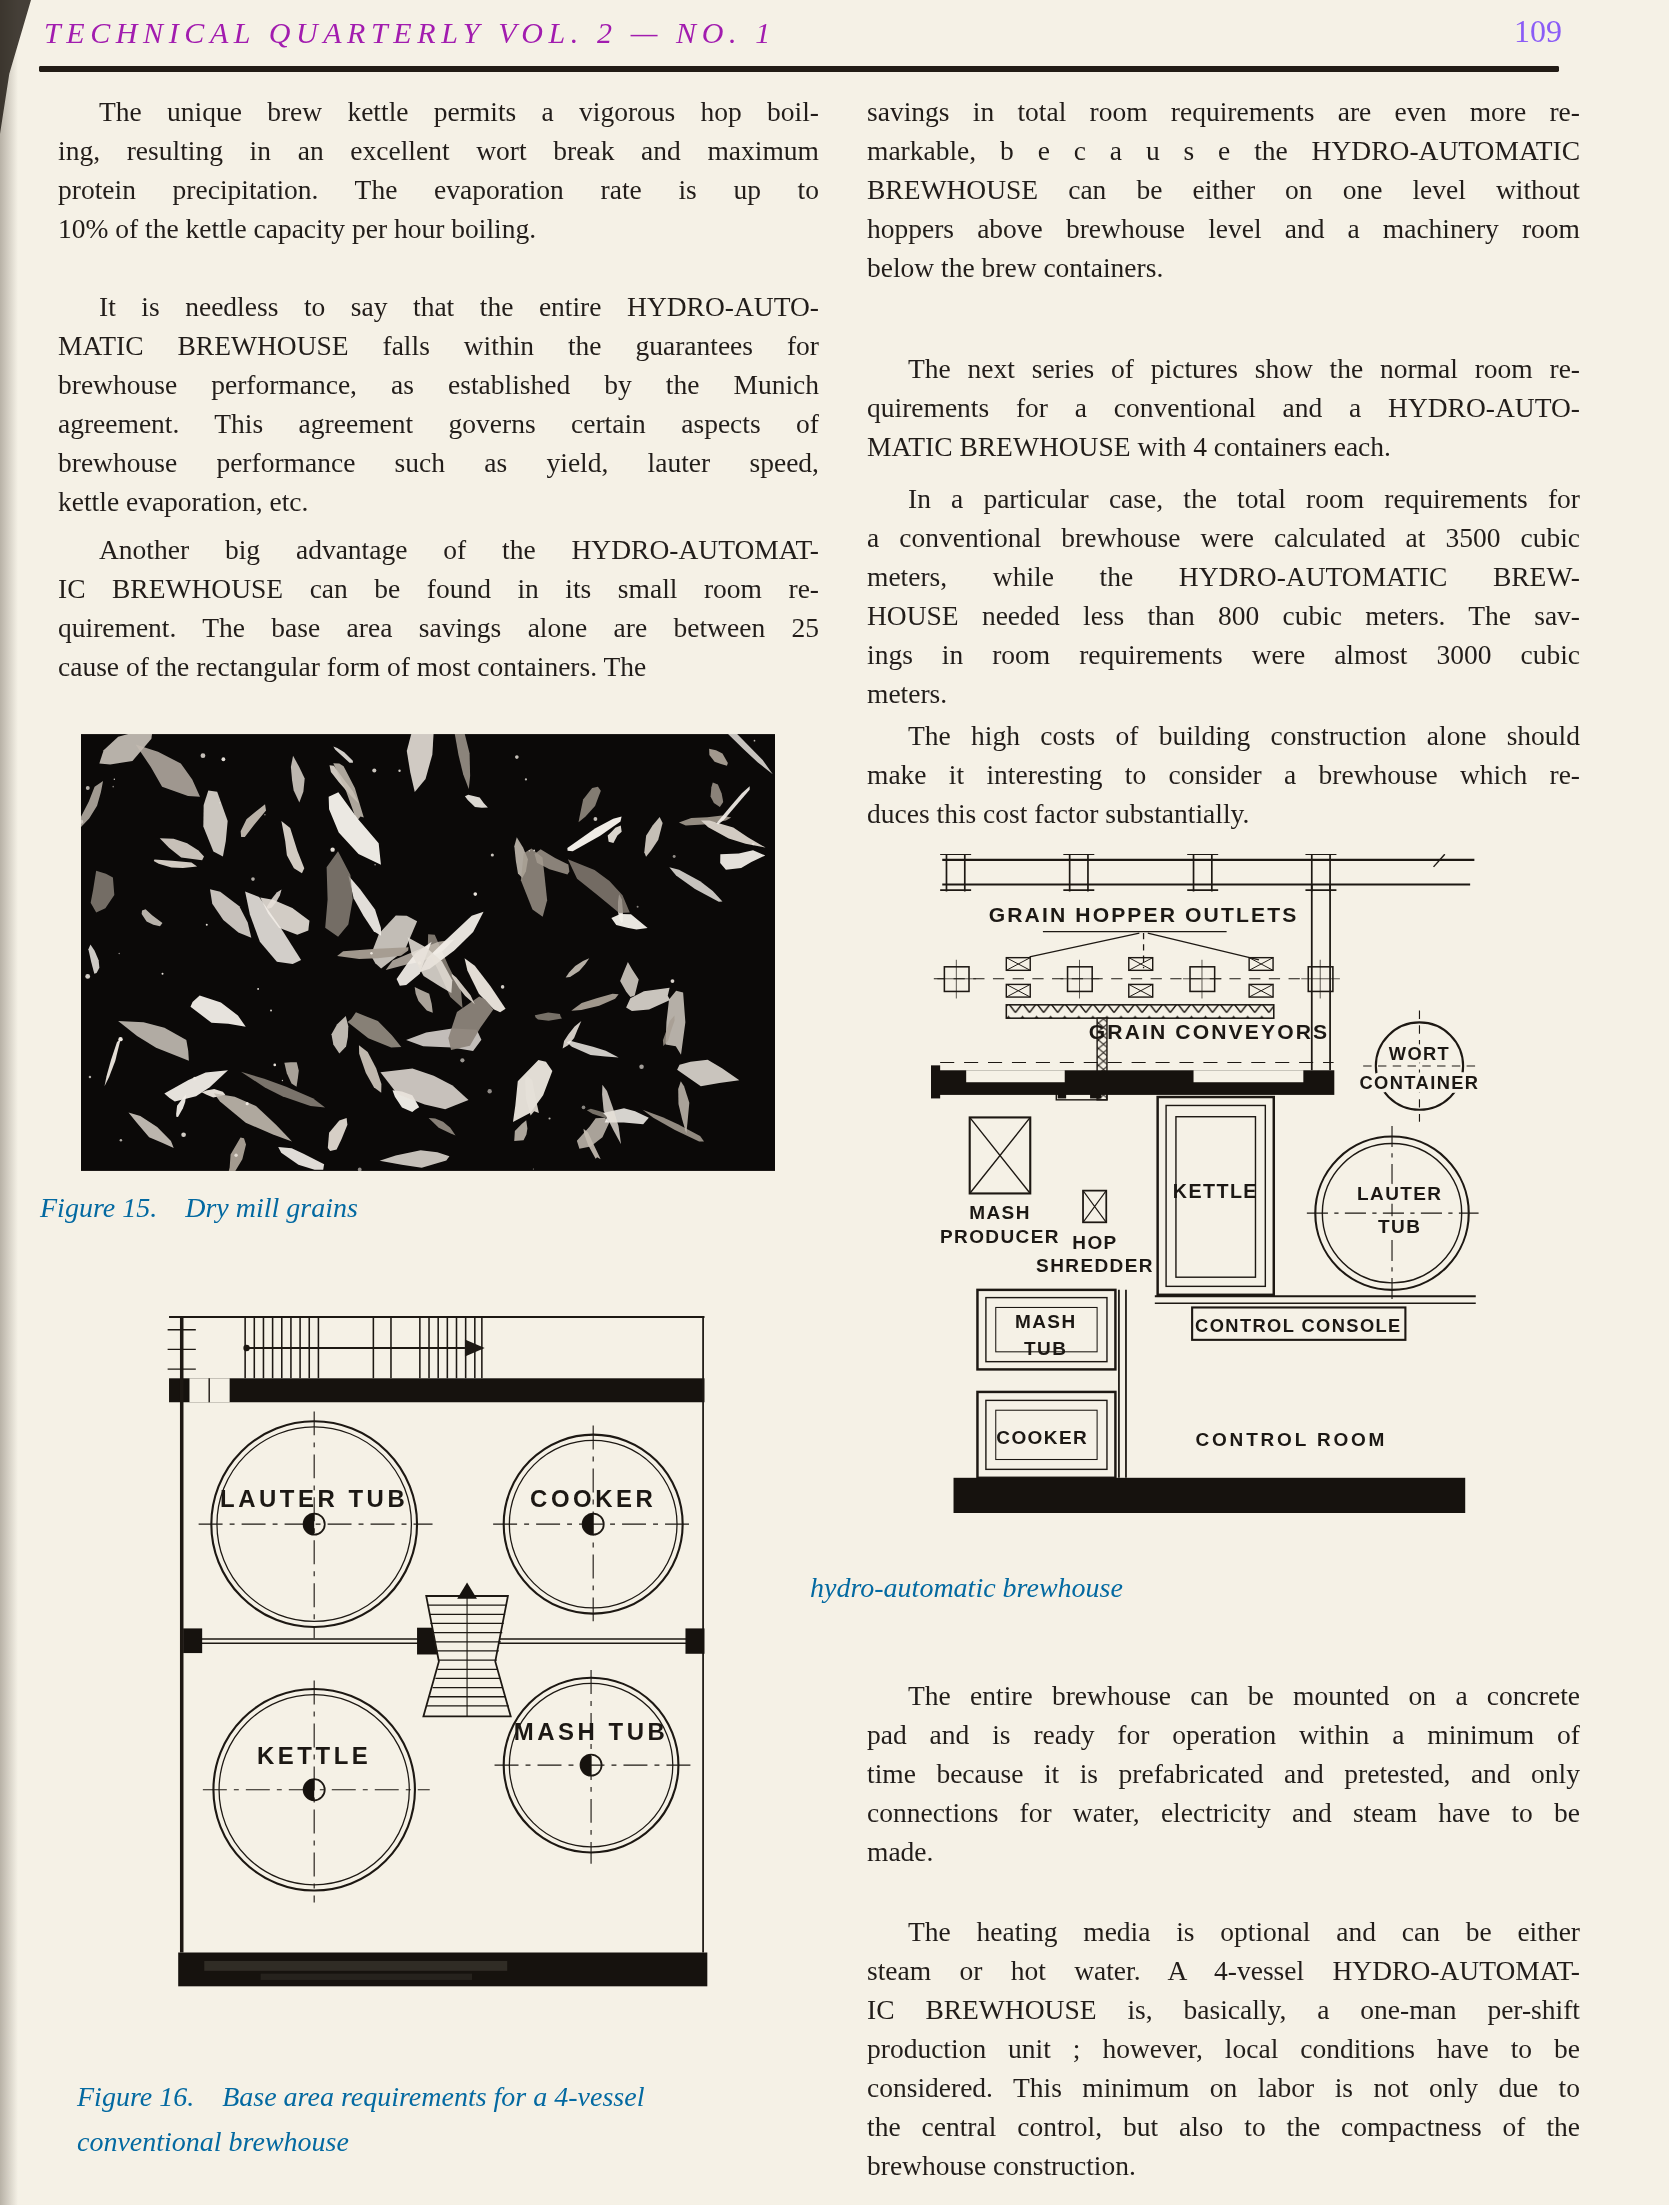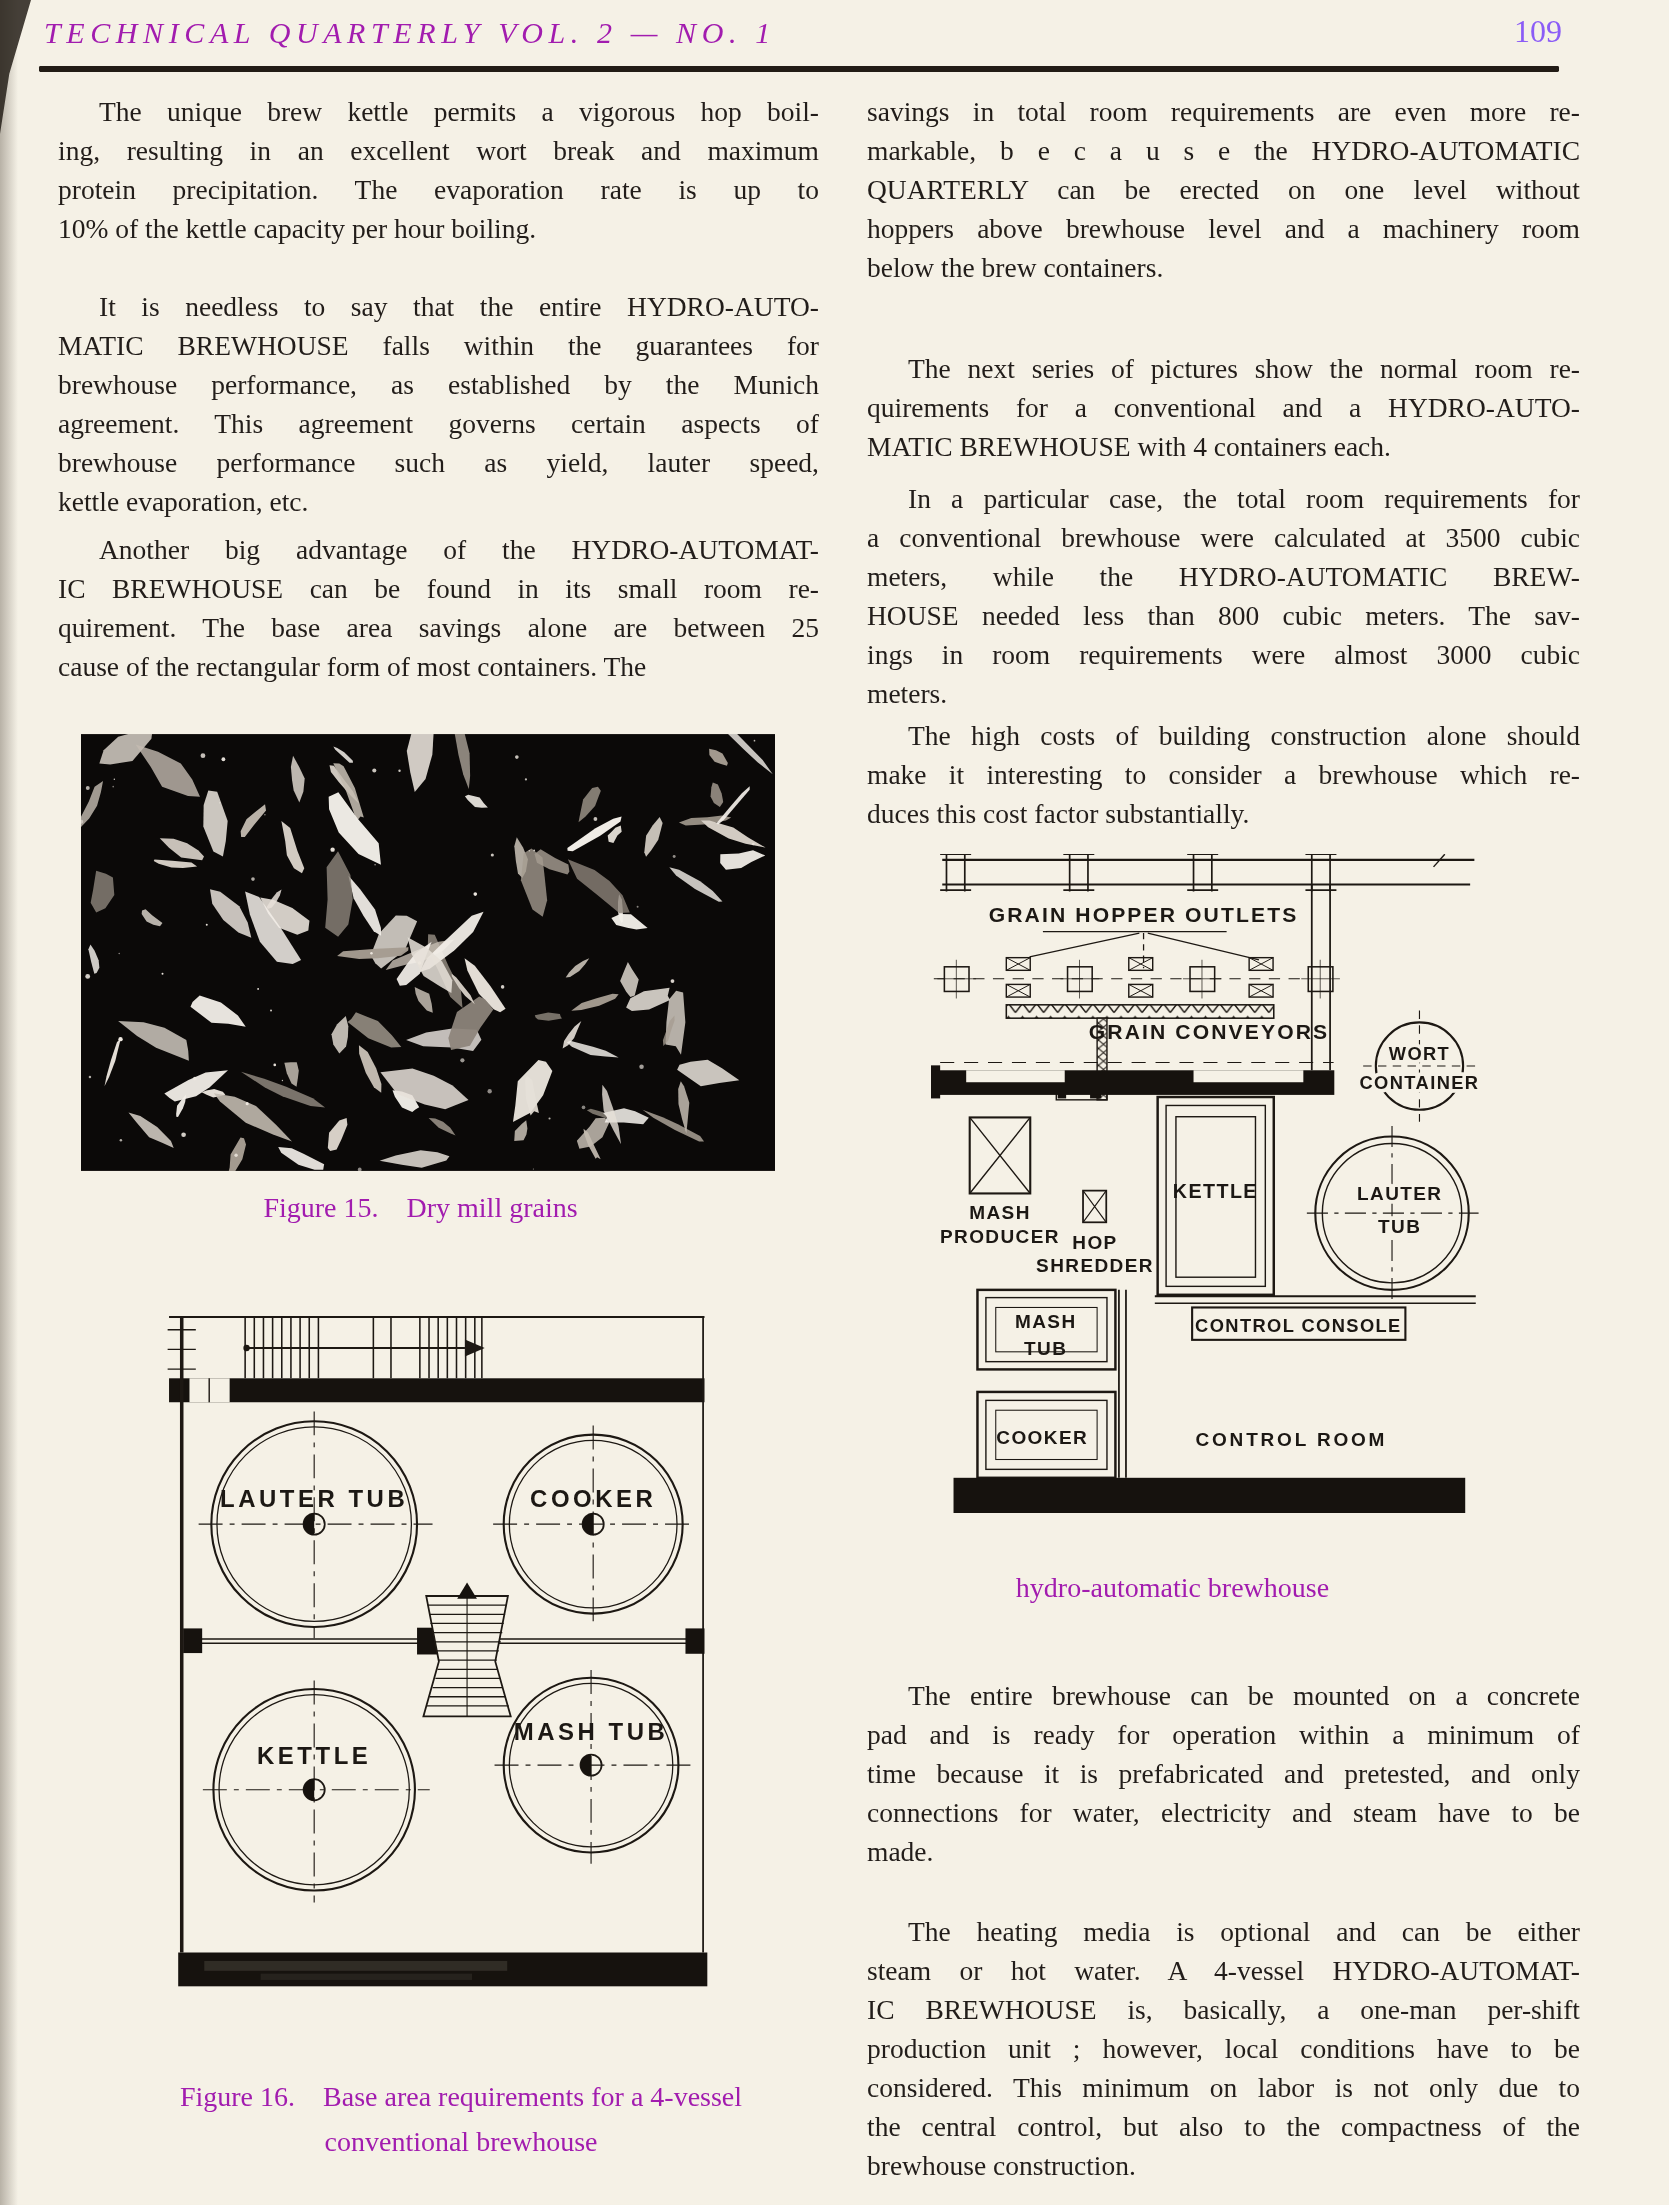--- a/index.html
+++ b/index.html
@@ -16,21 +16,21 @@
   .journal-title{
     position:absolute;left:44px;top:15.5px;width:845px;
     font-style:italic;font-size:30px;letter-spacing:5.6px;color:#a21caf;white-space:nowrap;
   }
   .page-number{position:absolute;left:1499px;top:12.7px;width:63px;font-size:32px;text-align:right;color:#8b5cf6;}
   .header-rule{position:absolute;left:39px;top:66px;width:1520px;height:5.6px;background:#221c16;border-radius:1.4px;}
   .para{position:absolute;font-size:27.5px;line-height:39px;margin-left:18px;}
   .tl{text-align:justify;text-align-last:justify;white-space:normal;height:39px;overflow:visible;}
   .tl.tl-last{text-align-last:left;}
   .tl.fi{text-indent:41px;}
-  .caption{position:absolute;font-size:28px;line-height:45px;text-align:center;color:#a21caf;}
+  .caption{position:absolute;font-style:italic;font-size:28px;line-height:45px;text-align:left;color:#0369a1;}
   .photo-frame{position:absolute;left:81px;top:734px;width:694px;height:437px;}
   svg text.flabel{font-family:"Liberation Sans","DejaVu Sans",sans-serif;font-weight:700;fill:#1c1814;}
   svg text.halo{paint-order:stroke;stroke:#f5f1e6;stroke-width:11px;stroke-linejoin:round;}
   .fig-svg{position:absolute;}
 </style>
 </head>
 <body>
 
 <div class="scan-edge"></div>
 <div class="scan-corner"></div>
@@ -56,21 +56,21 @@
 <div class="para" style="left:40px;top:530px;width:761px">
     <div class="tl fi">Another big advantage of the HYDRO-AUTOMAT-</div>
     <div class="tl">IC BREWHOUSE can be found in its small room re-</div>
     <div class="tl">quirement.  The base area savings alone are between 25</div>
     <div class="tl tl-last">cause of the rectangular form of most containers.  The</div>
   </div>
 
 <div class="para" style="left:849px;top:92px;width:713px">
     <div class="tl">savings in total room requirements are even more re-</div>
     <div class="tl">markable,  b e c a u s e  the  HYDRO-AUTOMATIC</div>
-    <div class="tl">QUARTERLY can be erected on one level without</div>
+    <div class="tl">BREWHOUSE can be either on one level without</div>
     <div class="tl">hoppers above brewhouse level and a machinery room</div>
     <div class="tl tl-last">below the brew containers.</div>
   </div>
 <div class="para" style="left:849px;top:349px;width:713px">
     <div class="tl fi">The next series of pictures show the normal room re-</div>
     <div class="tl">quirements for a conventional and a HYDRO-AUTO-</div>
     <div class="tl tl-last">MATIC BREWHOUSE with 4 containers each.</div>
   </div>
 <div class="para" style="left:849px;top:479px;width:713px">
     <div class="tl fi">In a particular case, the total room requirements for</div>

